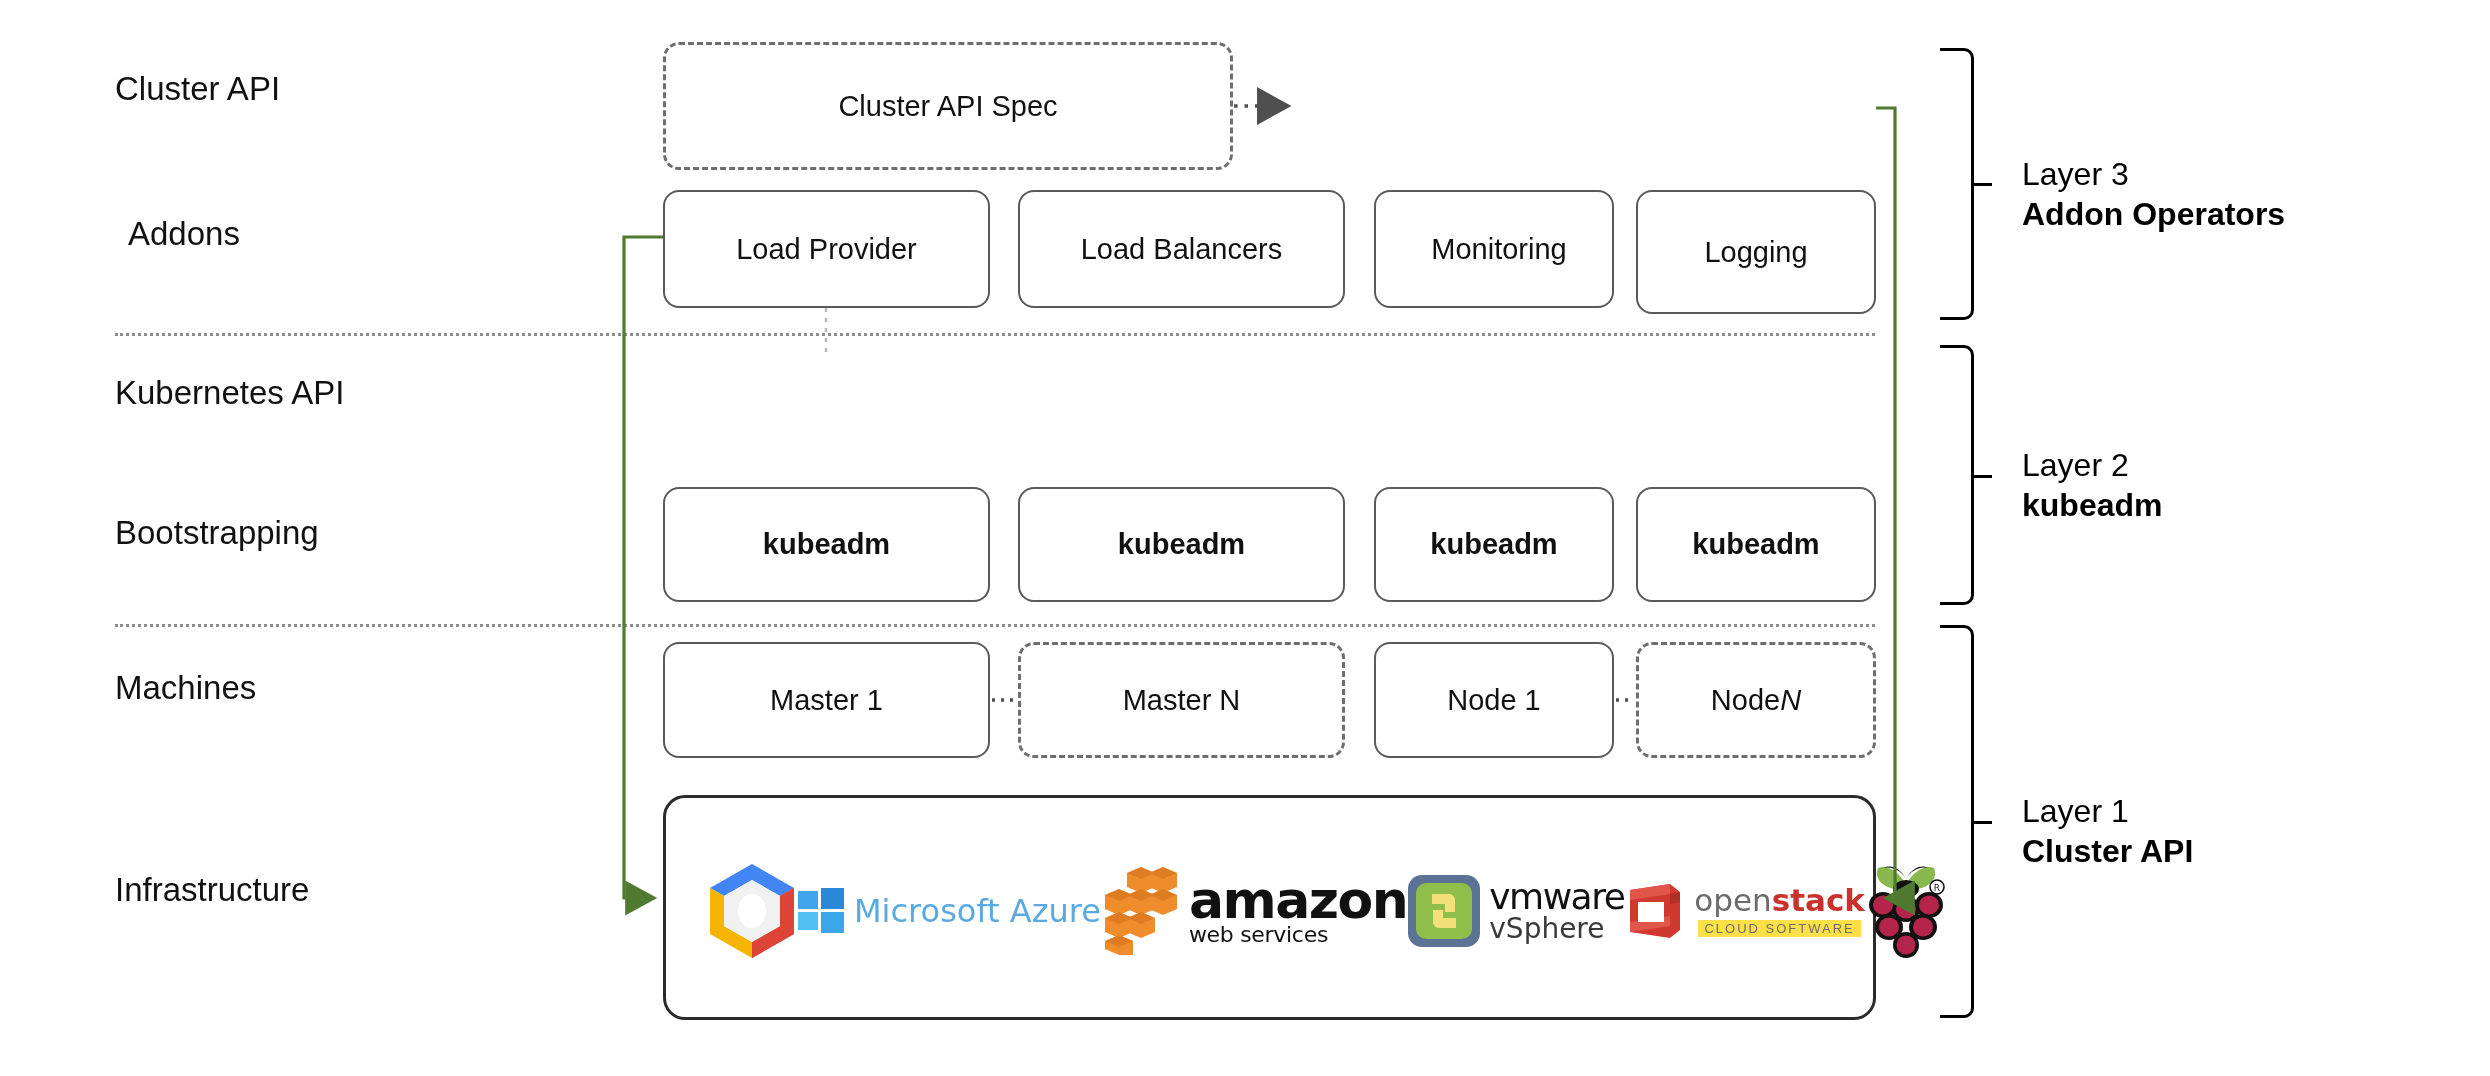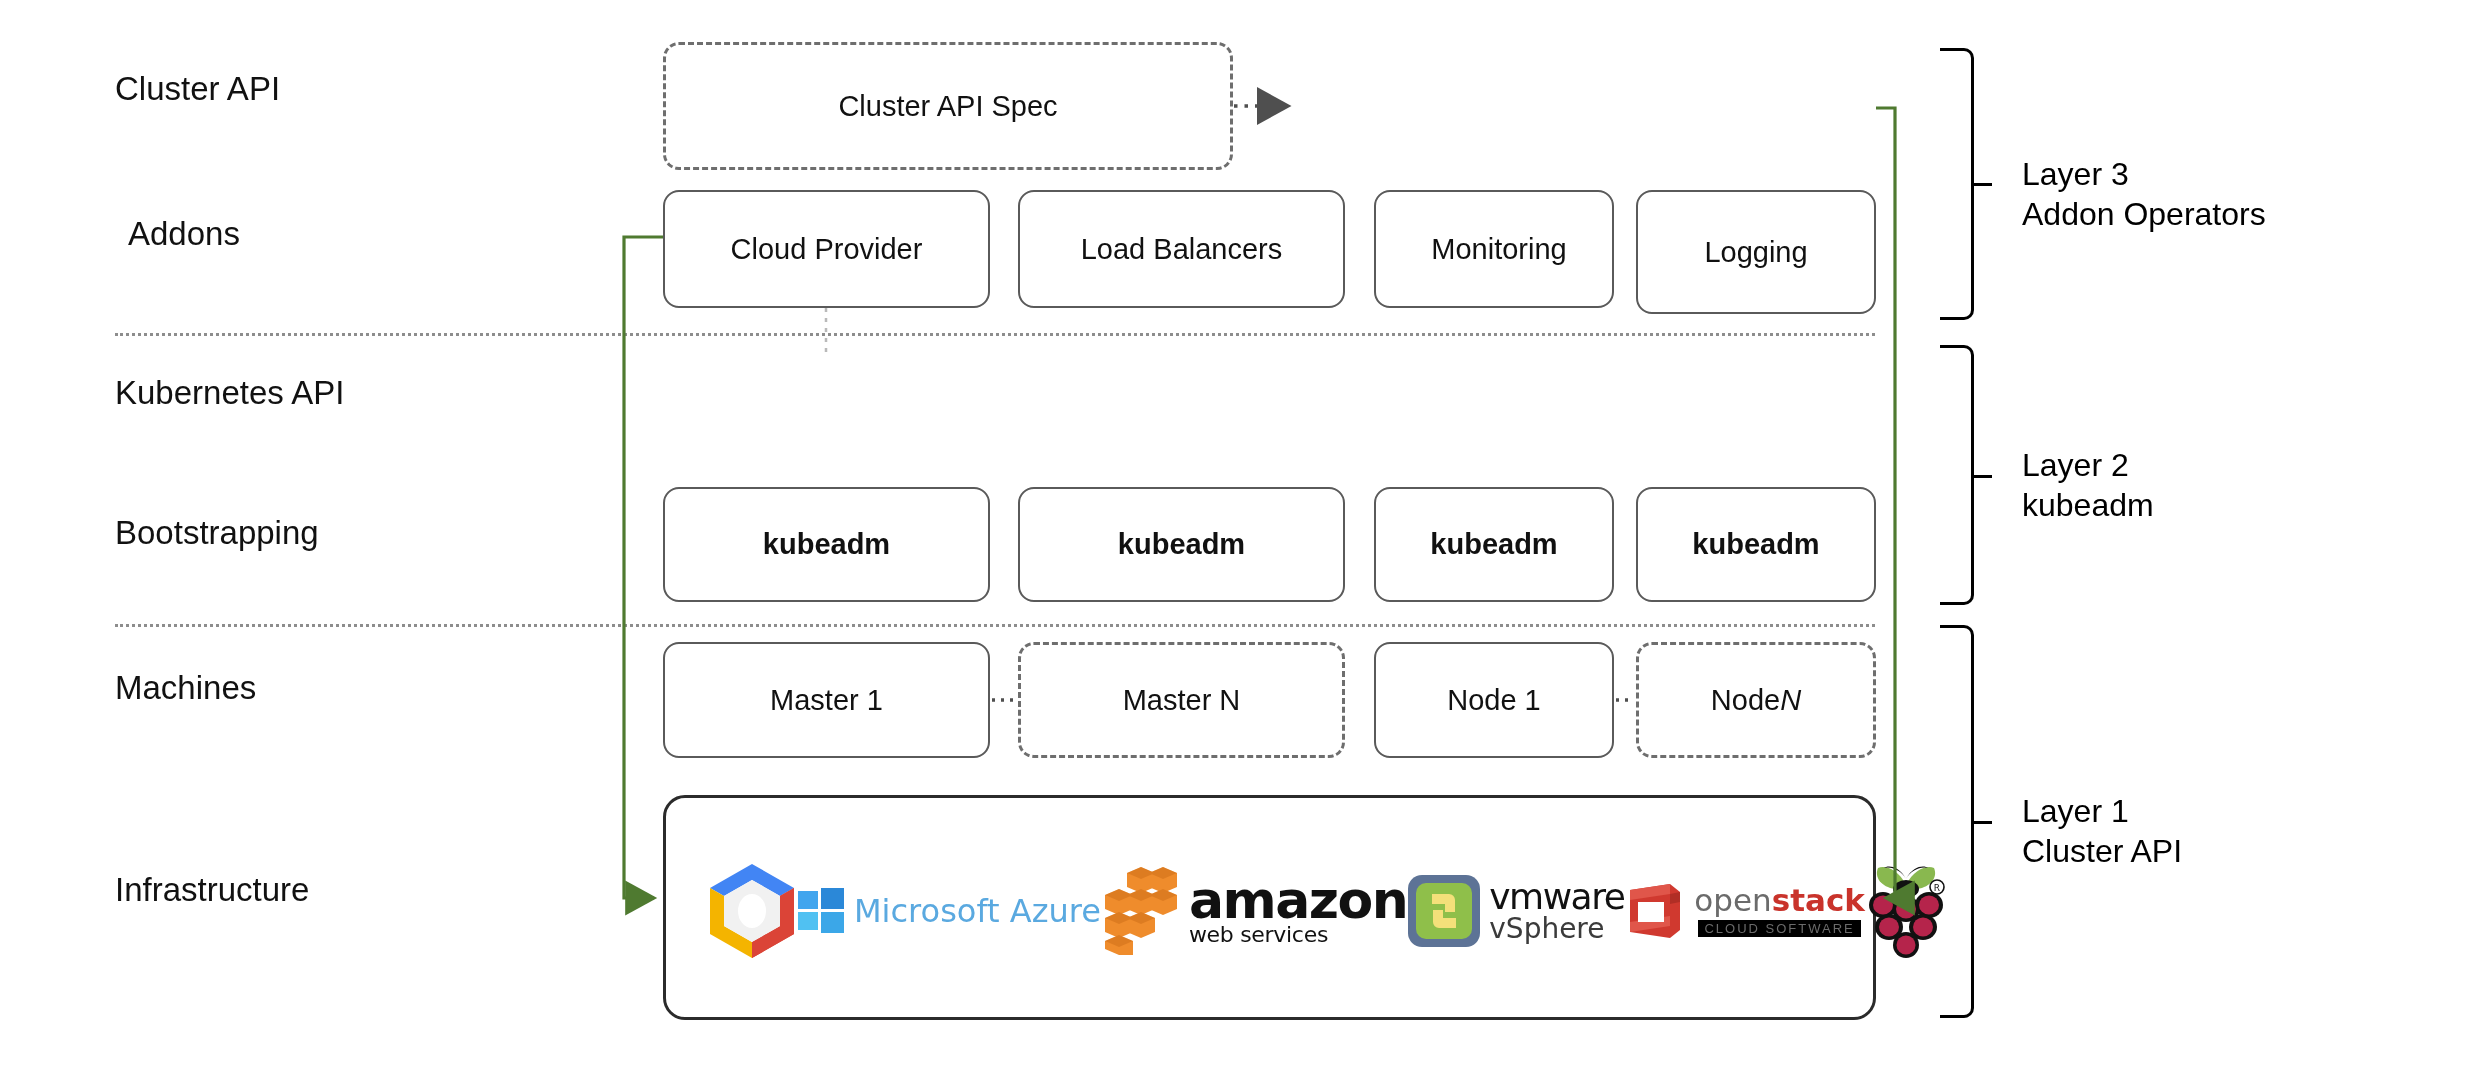--- a/index.html
+++ b/index.html
@@ -22,59 +22,59 @@
 
   
   .kbanner{position:absolute;box-sizing:border-box;background:#4a86c8;border:2.5px solid #5a5a5a;border-radius:16px;
            display:flex;align-items:center;justify-content:center;gap:18px;}
   .kwordmark{font-family:"DejaVu Sans",sans-serif;font-weight:bold;font-size:72px;color:#ffffff;letter-spacing:-1px;line-height:1;}
 
   
   .brace{position:absolute;width:34px;box-sizing:border-box;border:3px solid #000;border-left:none;border-radius:0 10px 10px 0;}
   .bracetick{position:absolute;width:18px;height:0;border-top:3px solid #000;}
   .layerlabel{position:absolute;font-size:32px;line-height:1.24;white-space:nowrap;}
-  .layerlabel b{font-weight:normal;display:block;}
+  .layerlabel b{font-weight:bold;display:block;}
 
   
   #wires{position:absolute;left:0;top:0;width:2490px;height:1076px;pointer-events:none;}
 
   
   .logorow{position:absolute;display:flex;align-items:center;}
   .logo{display:flex;align-items:center;justify-content:center;}
   .lbl-azure{font-size:32px;color:#5aa9e0;font-family:"DejaVu Sans",sans-serif;margin-left:10px;white-space:nowrap;}
   .aws-txt{display:flex;flex-direction:column;align-items:flex-start;line-height:0.94;margin-left:2px;}
   .aws-amazon{font-size:52px;font-weight:bold;color:#111;letter-spacing:-1.5px;font-family:"DejaVu Sans",sans-serif;}
   .aws-ws{font-size:22px;color:#111;letter-spacing:-0.3px;font-family:"DejaVu Sans",sans-serif;}
   .vm-txt{display:flex;flex-direction:column;align-items:flex-start;line-height:1;margin-left:8px;}
   .vm-ware{font-size:36px;font-weight:normal;color:#111;letter-spacing:-1.5px;font-family:"DejaVu Sans",sans-serif;}
   .vm-sphere{font-size:28px;color:#3b3b3b;font-family:"DejaVu Sans",sans-serif;}
   .os-txt{display:flex;flex-direction:column;align-items:center;margin-left:8px;line-height:1;}
   .os-top{font-size:31px;font-family:"DejaVu Sans",sans-serif;}
   .os-top .o1{color:#6b6b6b;}
   .os-top .o2{color:#c9332b;font-weight:bold;}
-  .os-sub{font-size:13px;letter-spacing:2px;color:#6b6b6b;background:#000000;padding:2px 6px;margin-top:4px;}
+  .os-sub{font-size:13px;letter-spacing:2px;color:#6b6b6b;background:#fde047;padding:2px 6px;margin-top:4px;}
 </style>
 </head>
 <body>
 
 <div id="stage">
 
   <div class="rowlabel" style="left:115px;top:72px;">Cluster API</div>
   <div class="rowlabel" style="left:128px;top:217px;">Addons</div>
   <div class="rowlabel" style="left:115px;top:376px;">Kubernetes API</div>
   <div class="rowlabel" style="left:115px;top:516px;">Bootstrapping</div>
   <div class="rowlabel" style="left:115px;top:671px;">Machines</div>
   <div class="rowlabel" style="left:115px;top:873px;">Infrastructure</div>
 
   <div class="dotsep" style="top:333px;"></div>
   <div class="dotsep" style="top:624px;"></div>
 
   <div class="box dashed" style="left:663px;top:42px;width:570px;height:128px;">Cluster API Spec</div>
 
-  <div class="box" style="left:663px;top:190px;width:327px;height:118px;">Cloud Provider</div>
+  <div class="box" style="left:663px;top:190px;width:327px;height:118px;">Load Provider</div>
   <div class="box" style="left:1018px;top:190px;width:327px;height:118px;">Load Balancers</div>
   <div class="box" style="left:1374px;top:190px;width:240px;height:118px;padding-left:10px;">Monitoring</div>
   <div class="box" style="left:1636px;top:190px;width:240px;height:124px;">Logging</div>
 
 
   <div class="box bold" style="left:663px;top:487px;width:327px;height:115px;">kubeadm</div>
   <div class="box bold" style="left:1018px;top:487px;width:327px;height:115px;">kubeadm</div>
   <div class="box bold" style="left:1374px;top:487px;width:240px;height:115px;">kubeadm</div>
   <div class="box bold" style="left:1636px;top:487px;width:240px;height:115px;">kubeadm</div>
 

